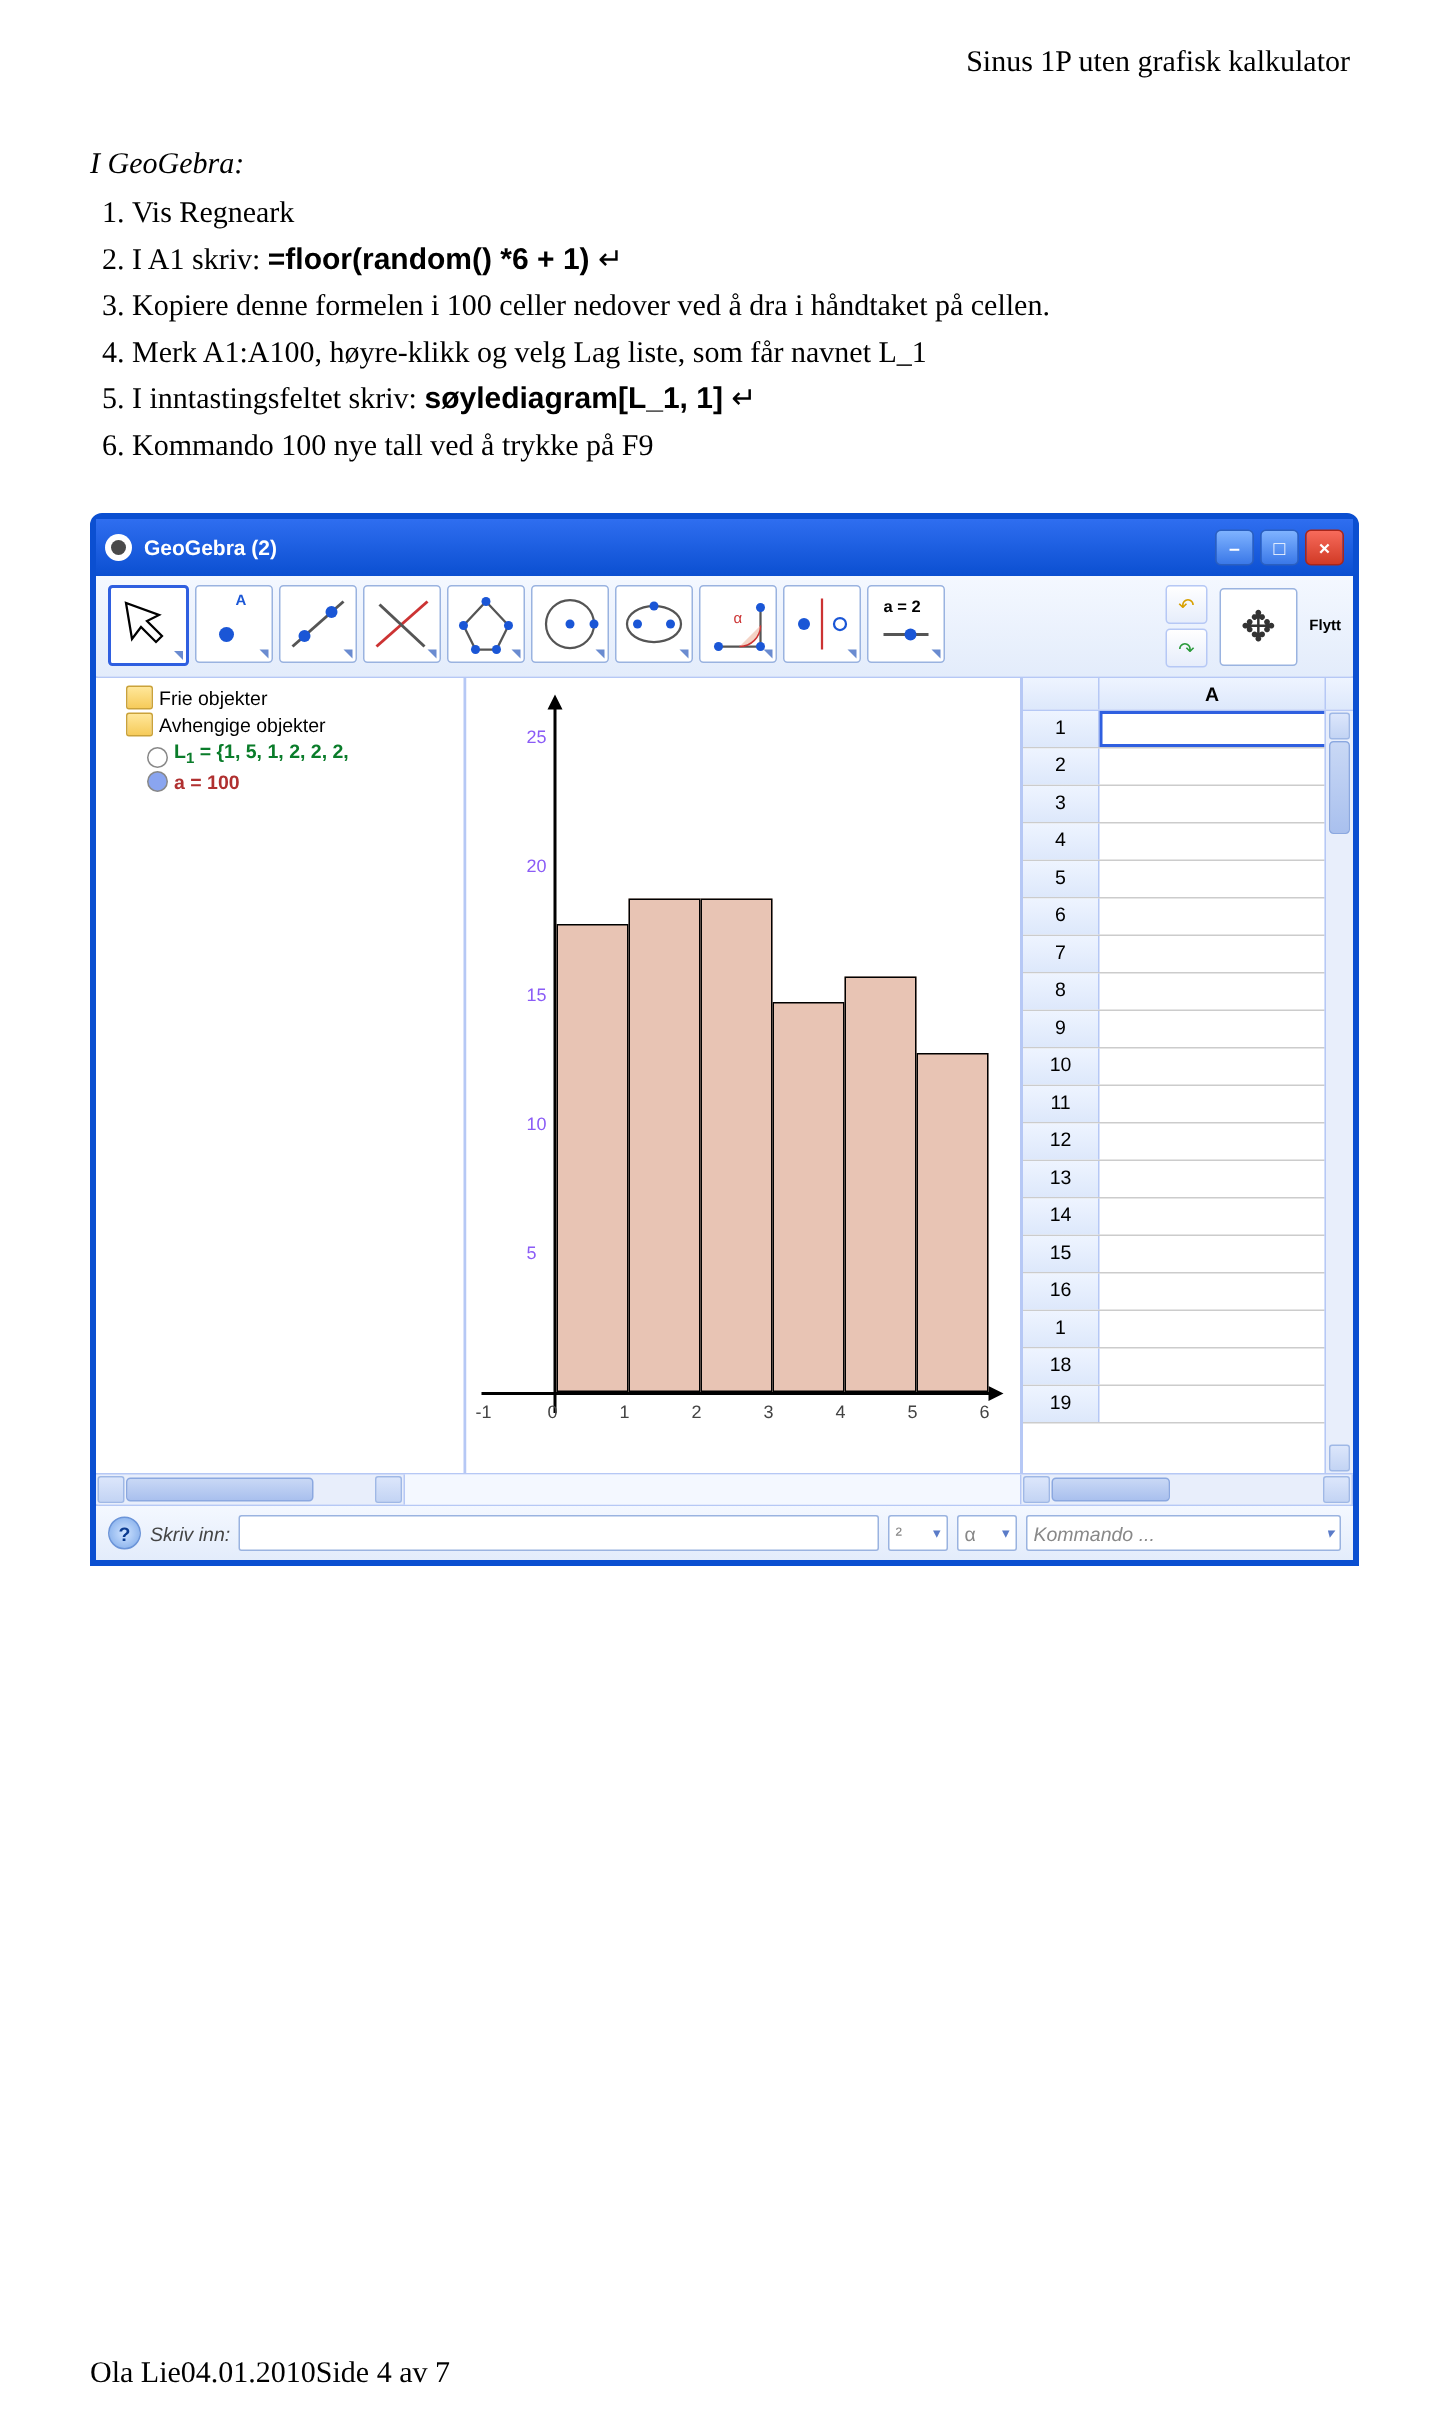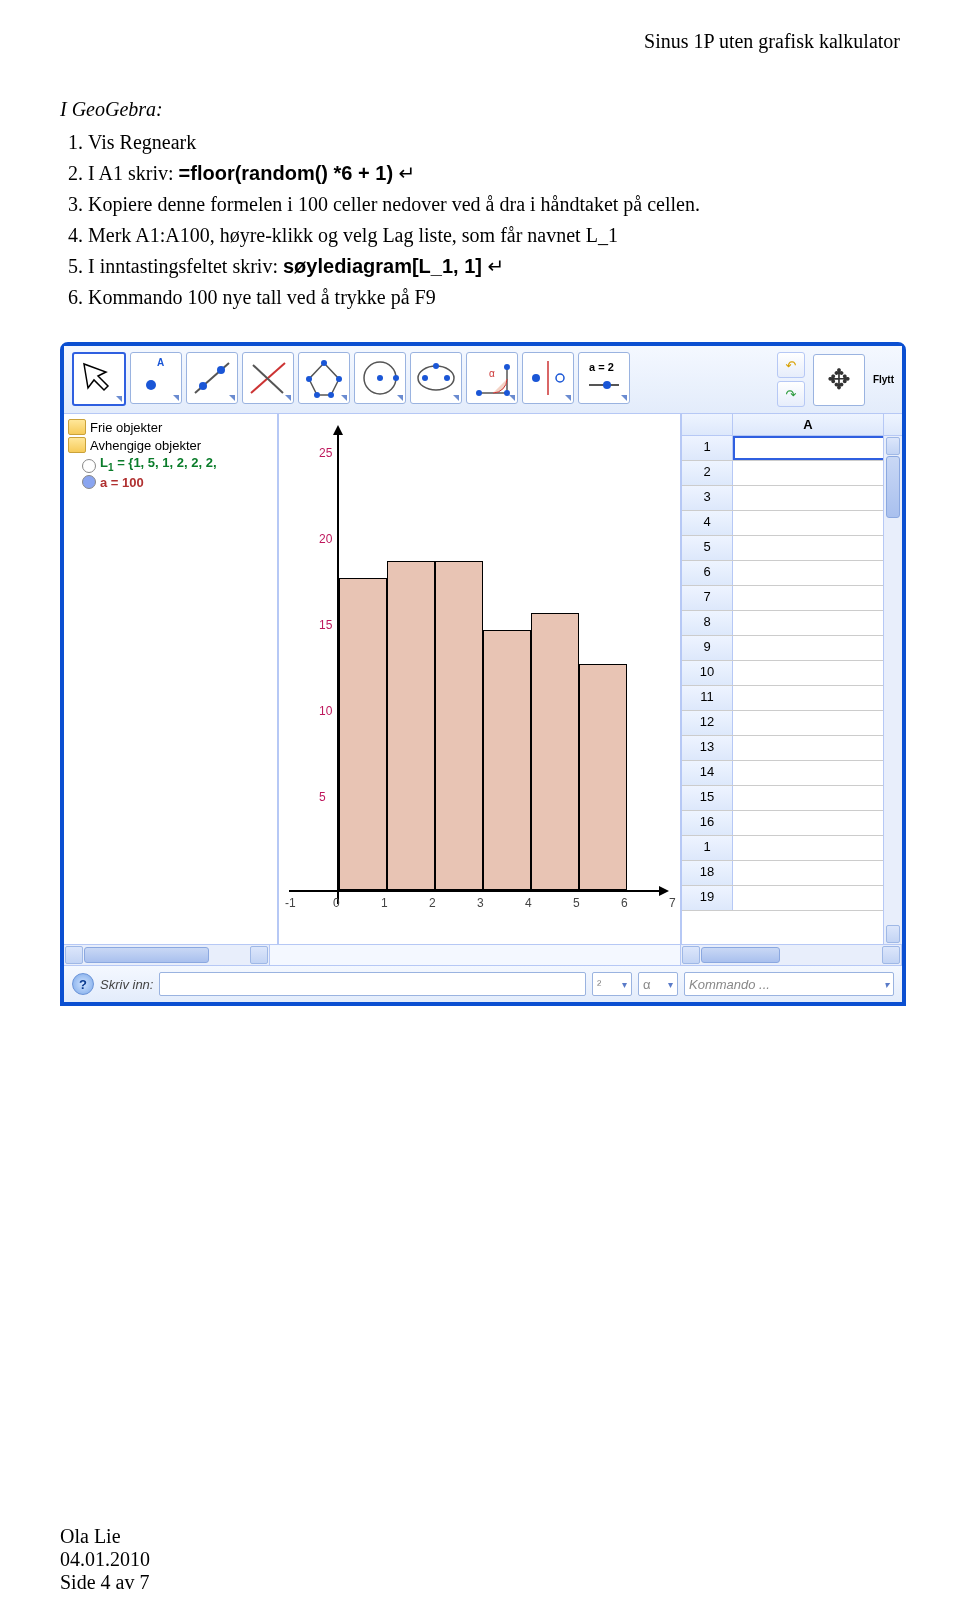--- a/index.html
+++ b/index.html
@@ -118,21 +118,21 @@
   .flytt-text { font-weight:bold; font-size:10px; }
 
   .workarea {
     display: flex;
     background: #fff;
     height: 530px;
   }
   .algebra {
     width: 205px;
     border-right: 2px solid #b6c8f5;
-    padding: 4px 4px;
+    padding: 4px 20px;
     font-size: 13px;
     overflow:hidden;
   }
   .alg-item { display:flex;align-items:center;gap:4px;padding:1px 0;}
   .folder { width:16px;height:14px;background:linear-gradient(#ffe79a,#f6cb5a);border:1px solid #caa23a;border-radius:2px;}
   .node { width:12px;height:12px;border:1px solid #888;border-radius:50%;background:#fff;}
   .alg-L { color:#0a7c2a;font-weight:bold;font-family:Arial;}
   .alg-a { color:#b03030;font-weight:bold;font-family:Arial;}
   .alg-sub { font-size:10px;vertical-align:sub;}
 
@@ -200,28 +200,28 @@
   .inp.w2{width:30px;justify-content:center;}
   .inp.w3{width:30px;justify-content:center;}
   .inp.w4{width:200px;color:#888;font-style:italic;}
   .inp .chev { margin-left:auto;color:#5a7bc8;font-size:10px;}
 
   
   .axis-v { position:absolute;left:58px;top:14px;bottom:40px;width:2px;background:#000;}
   .axis-v::after{content:"";position:absolute;top:-8px;left:-4px;border:5px solid transparent;border-bottom:10px solid #000;}
   .axis-h { position:absolute;left:10px;right:14px;bottom:52px;height:2px;background:#000;}
   .axis-h::after{content:"";position:absolute;right:-8px;top:-4px;border:5px solid transparent;border-left:10px solid #000;}
-  .ytick{position:absolute;left:40px;color:#be185d;font-size:12px;}
+  .ytick{position:absolute;left:40px;color:#8b5cf6;font-size:12px;}
   .xtick{position:absolute;bottom:34px;color:#444;font-size:12px;}
   .bar{position:absolute;bottom:54px;background:#e8c4b4;border:1px solid #000;width:46px;}
   .annot{position:absolute;color:#b03030;font-size:13px;}
 
   .footer {
     position:absolute;bottom:18px;left:60px;right:60px;
-    display:flex;justify-content:center;font-size:20px;flex-direction:column;
+    display:flex;justify-content:flex-start;font-size:20px;
   }
 </style>
 </head>
 <body>
 
 <div class="page">
   <div class="top-header">Sinus 1P uten grafisk kalkulator</div>
 
   <div class="instructions">
     <span class="italic">I GeoGebra:</span>
@@ -233,20 +233,29 @@
       <li>Kopiere denne formelen i 100 celler nedover ved å dra i håndtaket på cellen.</li>
       <li>Merk A1:A100, høyre-klikk og velg Lag liste, som får navnet L_1</li>
       <li>
         <span>I inntastingsfeltet skriv: </span><span class="bold">søylediagram[L_1, 1]</span><span class="enter-sym"> ↵</span>
       </li>
       <li>Kommando 100 nye tall ved å trykke på F9</li>
     </ol>
   </div>
 
   <div class="gg-window">
+    <div class="titlebar">
+      <span class="tb-icon"></span>
+      <span class="titlebar-title">GeoGebra (2)</span>
+      <div class="winbtns">
+        <div class="winbtn">–</div>
+        <div class="winbtn">□</div>
+        <div class="winbtn close">×</div>
+      </div>
+    </div>
 
 
     <div class="toolbar">
       <div class="tool selected">
         <svg width="50" height="50">
             <path d="M10 10 L14 34 L20 26 L30 36 L34 32 L24 22 L32 18 Z" fill="#fff" stroke="#000" stroke-width="1.5"></path>
           </svg>
         <span class="tri"></span>
       </div>
       <div class="tool">

